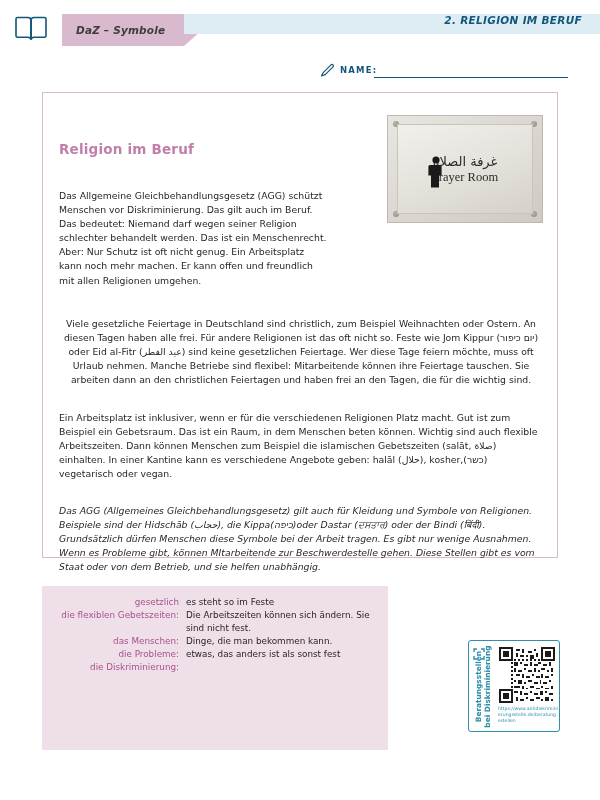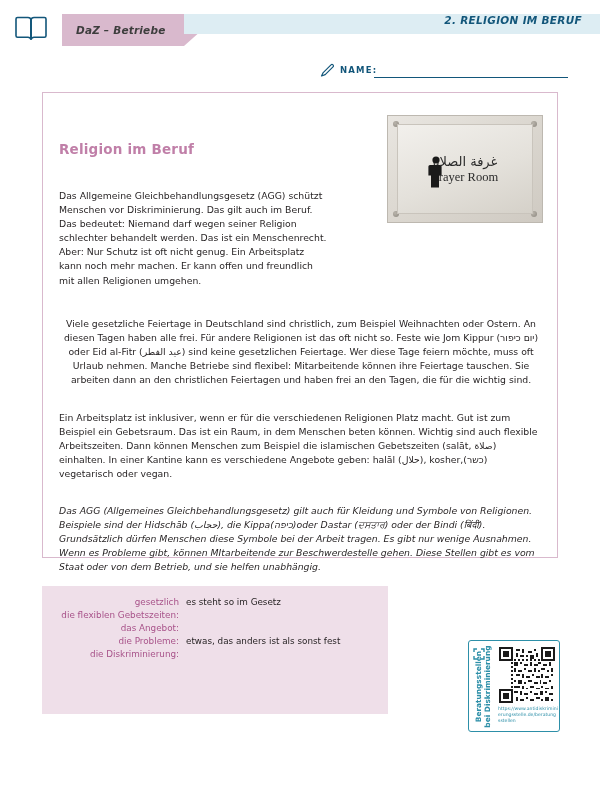--- a/index.html
+++ b/index.html
@@ -164,21 +164,21 @@
   }
   .screw.tl { left: 5px; top: 5px; }
   .screw.tr { right: 5px; top: 5px; }
   .screw.bl { left: 5px; bottom: 5px; }
   .screw.br { right: 5px; bottom: 5px; }
 
   
   .glossary {
     position: absolute;
     left: 42px; top: 586px;
-    width: 346px; height: 128px;
+    width: 346px; height: 164px;
     background: #efdfe9;
   }
   .gl-row {
     display: flex;
     padding: 0 10px;
   }
   .gl-term {
     width: 134px;
     text-align: right;
     padding-right: 7px;
@@ -248,21 +248,21 @@
 
   <span class="book-icon">
     <svg width="34" height="26" viewBox="0 0 34 26">
       <path d="M2 3 C2 2 2.5 1.5 3.5 1.5 L14 1.5 C15.5 1.5 16.8 2.6 17 4 L17 23.5 C16.5 22 15.3 21.2 14 21.2 L3.5 21.2 C2.6 21.2 2 20.7 2 19.8 Z" fill="none" stroke="#12567a" stroke-width="1.6"></path>
       <path d="M32 3 C32 2 31.5 1.5 30.5 1.5 L20 1.5 C18.5 1.5 17.2 2.6 17 4 L17 23.5 C17.5 22 18.7 21.2 20 21.2 L30.5 21.2 C31.4 21.2 32 20.7 32 19.8 Z" fill="none" stroke="#12567a" stroke-width="1.6"></path>
       <line x1="17" y1="4" x2="17" y2="23.5" stroke="#12567a" stroke-width="1.4"></line>
     </svg>
   </span>
 
   <div class="tab-daz">
-    <span class="tab-daz-text">DaZ – Betriebe</span>
+    <span class="tab-daz-text">DaZ – Symbole</span>
   </div>
   <div class="tab-daz-arrow"></div>
 
   <div class="header-right">
     <span class="header-right-text">2. RELIGION IM BERUF</span>
   </div>
 </div>
 
 <div class="name-row">
   <span class="pen-icon">
@@ -297,27 +297,29 @@
   <div class="para p1">Das Allgemeine Gleichbehandlungsgesetz (AGG) schützt Menschen vor Diskriminierung. Das gilt auch im Beruf. Das bedeutet: Niemand darf wegen seiner Religion schlechter behandelt werden. Das ist ein Menschenrecht. Aber: Nur Schutz ist oft nicht genug. Ein Arbeitsplatz kann noch mehr machen. Er kann offen und freundlich mit allen Religionen umgehen.</div>
   <div class="para p2">Viele gesetzliche Feiertage in Deutschland sind christlich, zum Beispiel Weihnachten oder Ostern. An diesen Tagen haben alle frei. Für andere Religionen ist das oft nicht so. Feste wie Jom Kippur (יום כיפור) oder Eid al-Fitr (عيد الفطر) sind keine gesetzlichen Feiertage. Wer diese Tage feiern möchte, muss oft Urlaub nehmen. Manche Betriebe sind flexibel: Mitarbeitende können ihre Feiertage tauschen. Sie arbeiten dann an den christlichen Feiertagen und haben frei an den Tagen, die für die wichtig sind.</div>
   <div class="para p3">Ein Arbeitsplatz ist inklusiver, wenn er für die verschiedenen Religionen Platz macht. Gut ist zum Beispiel ein Gebetsraum. Das ist ein Raum, in dem Menschen beten können. Wichtig sind auch flexible Arbeitszeiten. Dann können Menschen zum Beispiel die islamischen Gebetszeiten (salāt, صلاة) einhalten. In einer Kantine kann es verschiedene Angebote geben: halāl (حلال), kosher,(כשר) vegetarisch oder vegan.</div>
   <div class="para p4">Das AGG (Allgemeines Gleichbehandlungsgesetz) gilt auch für Kleidung und Symbole von Religionen. Beispiele sind der Hidschāb (حجاب), die Kippa(כיפה)oder Dastar (ਦਸਤਾਰ) oder der Bindi (बिंदी). Grundsätzlich dürfen Menschen diese Symbole bei der Arbeit tragen. Es gibt nur wenige Ausnahmen. Wenn es Probleme gibt, können MItarbeitende zur Beschwerdestelle gehen. Diese Stellen gibt es vom Staat oder von dem Betrieb, und sie helfen unabhängig.</div>
 </div>
 
 <div class="glossary">
   <div style="height:10px"></div>
   <div class="gl-row">
     <div class="gl-term">gesetzlich</div>
-    <div class="gl-def">es steht so im Gesetz</div>
+    <div class="gl-def">es steht so im Feste</div>
   </div>
   <div class="gl-row">
     <div class="gl-term">die flexiblen Gebetszeiten:</div>
+    <div class="gl-def">Die Arbeitszeiten können sich ändern. Sie sind nicht fest.</div>
   </div>
   <div class="gl-row">
-    <div class="gl-term">das Angebot:</div>
+    <div class="gl-term">das Menschen:</div>
+    <div class="gl-def">Dinge, die man bekommen kann.</div>
   </div>
   <div class="gl-row">
     <div class="gl-term">die Probleme:</div>
     <div class="gl-def">etwas, das anders ist als sonst fest</div>
   </div>
   <div class="gl-row">
     <div class="gl-term">die Diskriminierung:</div>
   </div>
 </div>
 

